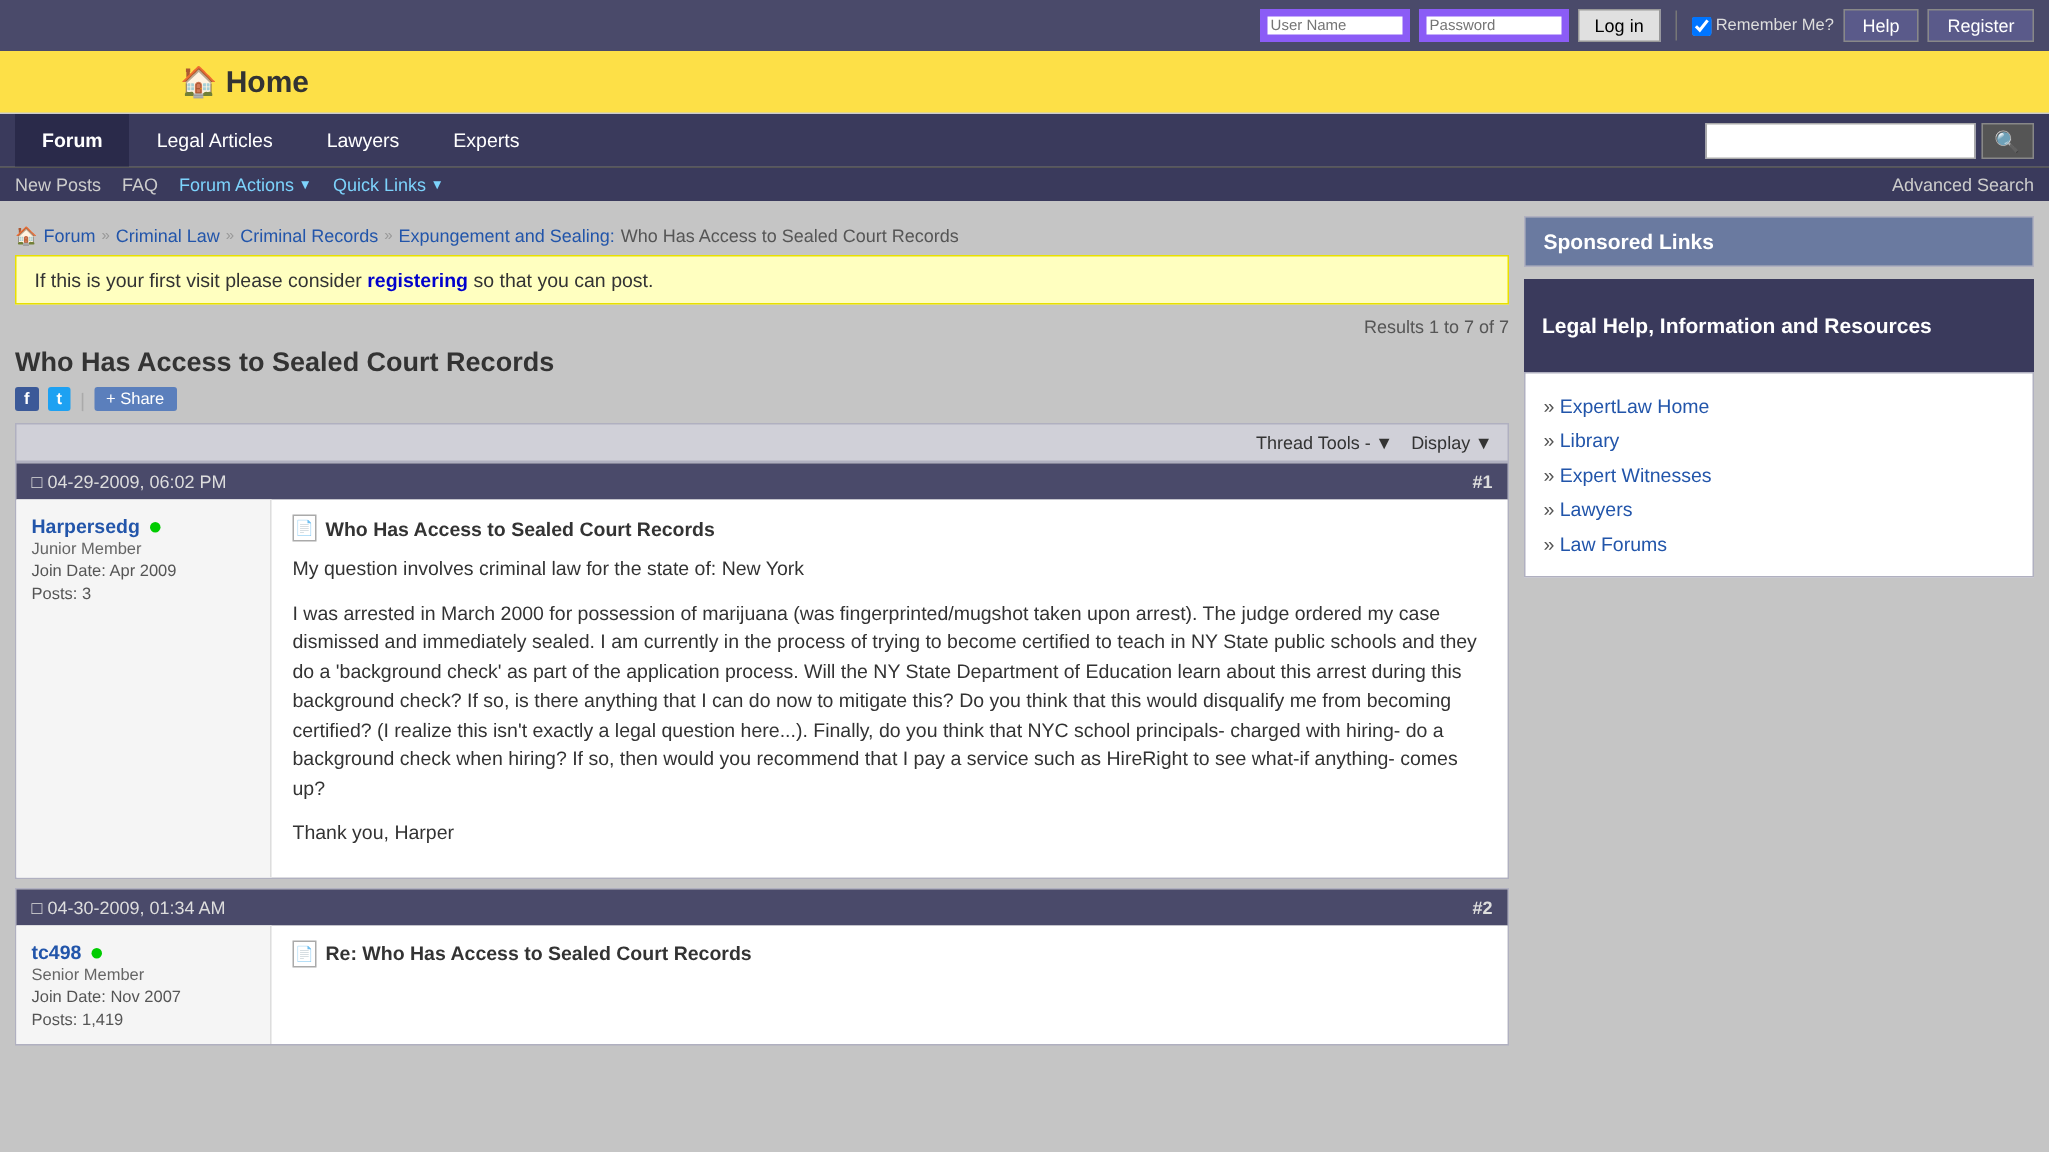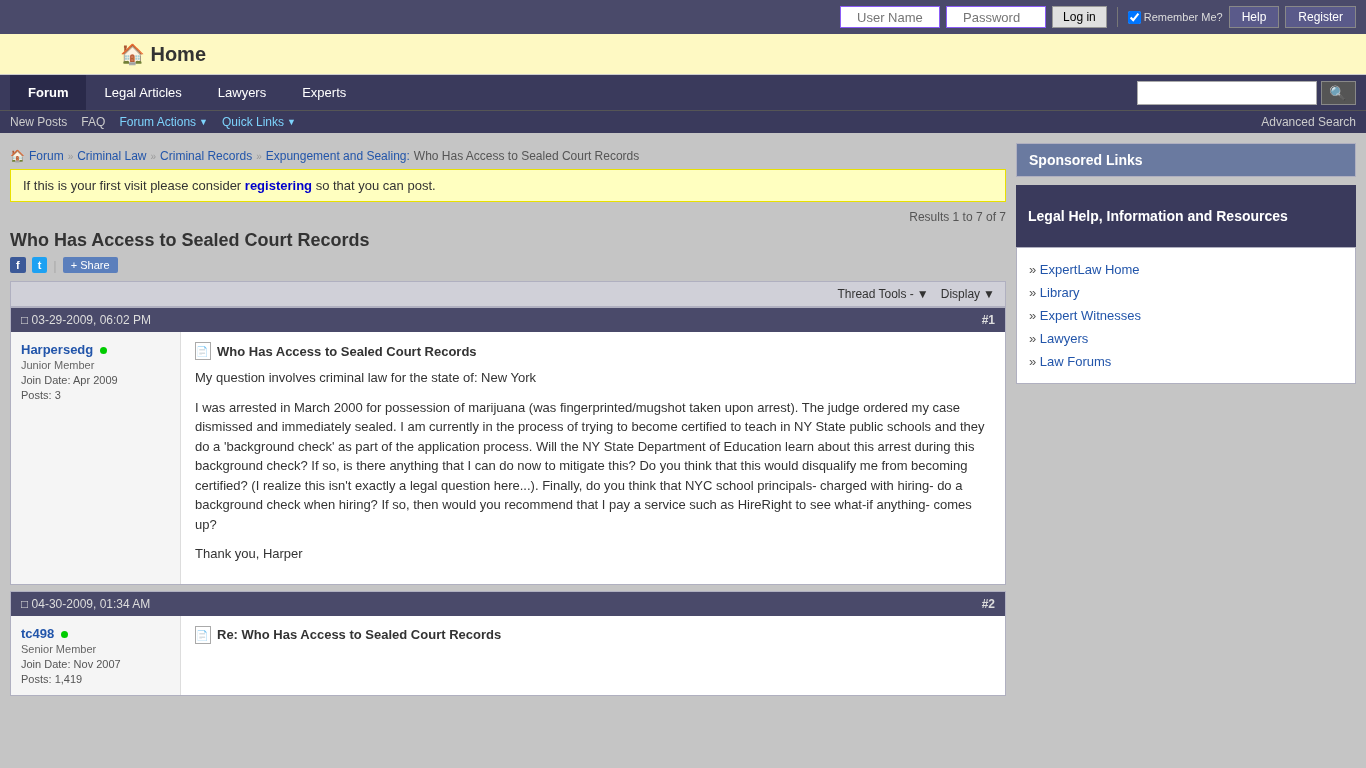--- a/index.html
+++ b/index.html
@@ -9,23 +9,23 @@
     #top-bar {
       background: #4a4a6a;
       padding: 6px 10px;
       display: flex;
       justify-content: flex-end;
       align-items: center;
       gap: 6px;
     }
     #top-bar input[type="text"], #top-bar input[type="password"] {
       height: 22px;
-      padding: 2px 16px;
-      font-size: 13px;
-      border: 1px solid #8b5cf6;
+      padding: 2px 2px;
+      font-size: 10px;
+      border: 5px solid #8b5cf6;
       width: 100px;
     }
     #top-bar .log-in-btn {
       background: #e0e0e0;
       border: 1px solid #999;
       padding: 2px 10px;
       font-size: 12px;
       cursor: pointer;
       height: 22px;
     }
@@ -40,21 +40,21 @@
       background: #5a5a8a;
       color: white;
       border: 1px solid #888;
       padding: 3px 12px;
       font-size: 12px;
       cursor: pointer;
     }
 
     
     #logo-bar {
-      background: #fef9c3;
+      background: #fde047;
       padding: 8px 120px;
       border-bottom: 1px solid #ccc;
     }
     #logo-bar .logo-text {
       font-size: 20px;
       color: #333;
       font-weight: bold;
     }
 
     
@@ -444,21 +444,21 @@
       <span class="thread-tool-btn">
         <span>Display</span>
         <span>▼</span>
       </span>
     </div>
 
     <div class="post-container">
       <div class="post-header">
         <span class="post-date">
           <span>□</span>
-          <span>03-29-2009,</span>&nbsp;<span>06:02 PM</span>
+          <span>04-29-2009,</span>&nbsp;<span>06:02 PM</span>
         </span>
         <span class="post-num">#1</span>
       </div>
       <div class="post-body">
         <div class="post-user-info">
           <div>
             <span class="post-username">Harpersedg</span>
             <span class="online-dot"></span>
           </div>
           <div class="post-rank">Junior Member</div>

